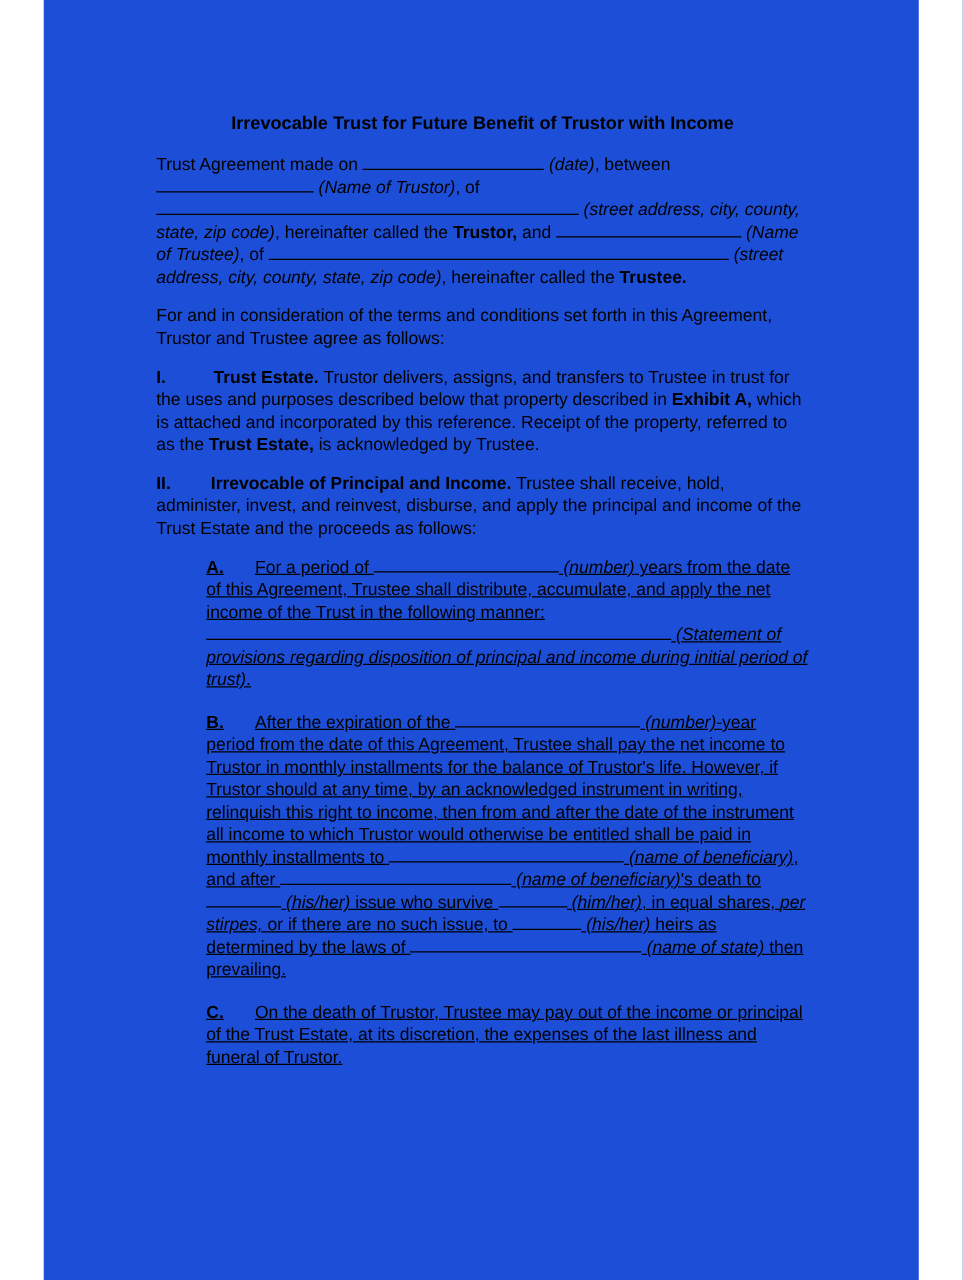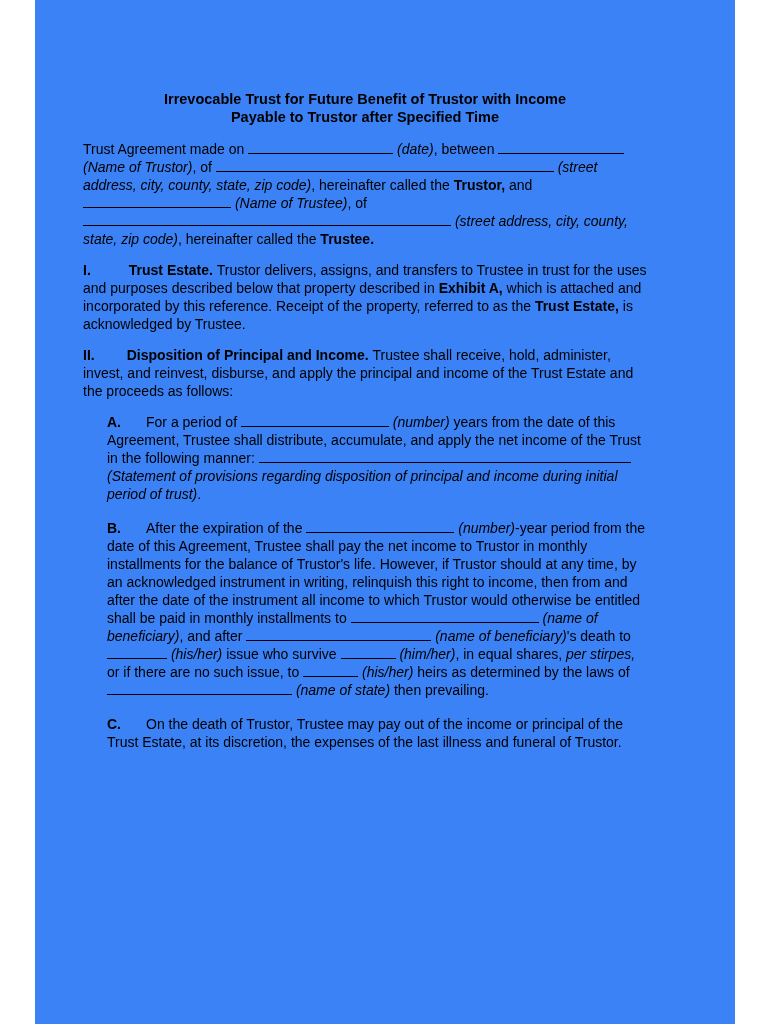--- a/index.html
+++ b/index.html
@@ -2,66 +2,66 @@
 <html><head>
 <meta charset="utf-8">
 <style>
   * { margin: 0; padding: 0; box-sizing: border-box; }
   html, body { background: #ffffff; }
   .page {
     position: relative;
     width: 700px;
     height: 1024px;
     margin: 0 auto;
-    background: #3b82f6;
+    background: #1d4ed8;
     color: #000000;
     font-family: "Liberation Sans", sans-serif;
     font-size: 14px;
     line-height: 18px;
-    padding: 90px 88px 40px 48px;
+    padding: 90px 88px 40px 90px;
     overflow: hidden;
   }
   .title {
     font-size: 14.5px;
     font-weight: bold;
     text-align: center;
     line-height: 18px;
     margin-bottom: 14px;
   }
   .para { margin-bottom: 13px; }
   .para.section { margin-top: 3px; }
-  .para.sub { margin-left: 24px; margin-bottom: 16px; }
+  .para.sub { margin-left: 40px; margin-bottom: 16px; text-decoration: underline; }
   .para.sub.first { margin-top: 8px; }
   .b  { font-weight: bold; }
   .i  { font-style: italic; }
   .bi { font-weight: bold; }
   .blank {
     display: inline-block;
     height: 11px;
     border-bottom: 1.5px solid #000;
     vertical-align: baseline;
   }
   .tab { display: inline-block; }
 </style>
 </head>
 <body>
 
 <div class="page">
 
   <h1 class="title">
     <span>Irrevocable Trust for Future Benefit of Trustor with Income</span><br>
-    <span>Payable to Trustor after Specified Time</span>
   </h1>
 
   <p class="para"><span>Trust Agreement made on </span><span class="blank" style="width: 145px;"></span><span class="i"> (date)</span><span>, between </span><span class="blank" style="width: 126px;"></span><span class="i"> (Name of Trustor)</span><span>, of </span><span class="blank" style="width: 338px;"></span><span class="i"> (street address, city, county, state, zip code)</span><span>, hereinafter called the </span><span class="bi">Trustor,</span><span> and </span><span class="blank" style="width: 148px;"></span><span class="i"> (Name of Trustee)</span><span>, of </span><span class="blank" style="width: 368px;"></span><span class="i"> (street address, city, county, state, zip code)</span><span>, hereinafter called the </span><span class="bi">Trustee.</span></p>
 
+  <p class="para"><span>For and in consideration of the terms and conditions set forth in this Agreement, Trustor and Trustee agree as follows:</span></p>
 
   <p class="para section"><span class="b">I.</span><span class="tab" style="width: 38px;"></span><span class="b">Trust Estate. </span><span>Trustor delivers, assigns, and transfers to Trustee in trust for the uses and purposes described below that property described in </span><span class="b">Exhibit A,</span><span> which is attached and incorporated by this reference. Receipt of the property, referred to as the </span><span class="bi">Trust Estate,</span><span> is acknowledged by Trustee.</span></p>
 
-  <p class="para section"><span class="b">II.</span><span class="tab" style="width: 32px;"></span><span class="b">Disposition of Principal and Income. </span><span>Trustee shall receive, hold, administer, invest, and reinvest, disburse, and apply the principal and income of the Trust Estate and the proceeds as follows:</span></p>
+  <p class="para section"><span class="b">II.</span><span class="tab" style="width: 32px;"></span><span class="b">Irrevocable of Principal and Income. </span><span>Trustee shall receive, hold, administer, invest, and reinvest, disburse, and apply the principal and income of the Trust Estate and the proceeds as follows:</span></p>
 
   <p class="para sub first"><span class="b">A.</span><span class="tab" style="width: 25px;"></span><span>For a period of </span><span class="blank" style="width: 148px;"></span><span class="i"> (number)</span><span> years from the date of this Agreement, Trustee shall distribute, accumulate, and apply the net income of the Trust in the following manner: </span><span class="blank" style="width: 372px;"></span><span class="i"> (Statement of provisions regarding disposition of principal and income during initial period of trust)</span><span>.</span></p>
 
   <p class="para sub"><span class="b">B.</span><span class="tab" style="width: 25px;"></span><span>After the expiration of the </span><span class="blank" style="width: 148px;"></span><span class="i"> (number)</span><span>-year period from the date of this Agreement, Trustee shall pay the net income to Trustor in monthly installments for the balance of Trustor's life. However, if Trustor should at any time, by an acknowledged instrument in writing, relinquish this right to income, then from and after the date of the instrument all income to which Trustor would otherwise be entitled shall be paid in monthly installments to </span><span class="blank" style="width: 188px;"></span><span class="i"> (name of beneficiary)</span><span>, and after </span><span class="blank" style="width: 185px;"></span><span class="i"> (name of beneficiary)</span><span>'s death to </span><span class="blank" style="width: 60px;"></span><span> </span><span class="i">(his/her)</span><span> issue who survive </span><span class="blank" style="width: 55px;"></span><span class="i"> (him/her)</span><span>, in equal shares, </span><span class="i">per stirpes,</span><span> or if there are no such issue, to </span><span class="blank" style="width: 55px;"></span><span class="i"> (his/her)</span><span> heirs as determined by the laws of </span><span class="blank" style="width: 185px;"></span><span class="i"> (name of state)</span><span> then prevailing.</span></p>
 
   <p class="para sub"><span class="b">C.</span><span class="tab" style="width: 25px;"></span><span>On the death of Trustor, Trustee may pay out of the income or principal of the Trust Estate, at its discretion, the expenses of the last illness and funeral of Trustor.</span></p>
 
 
 </div>
 

